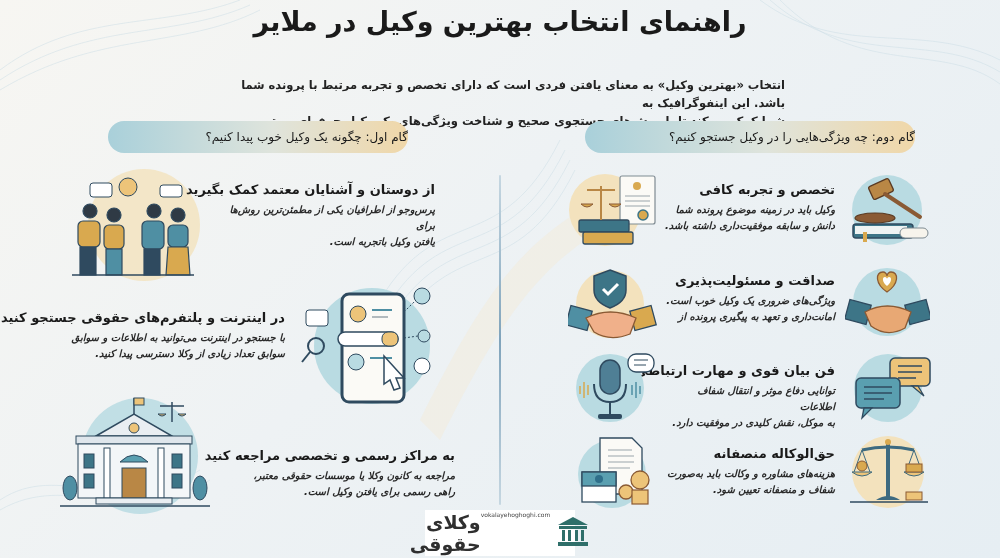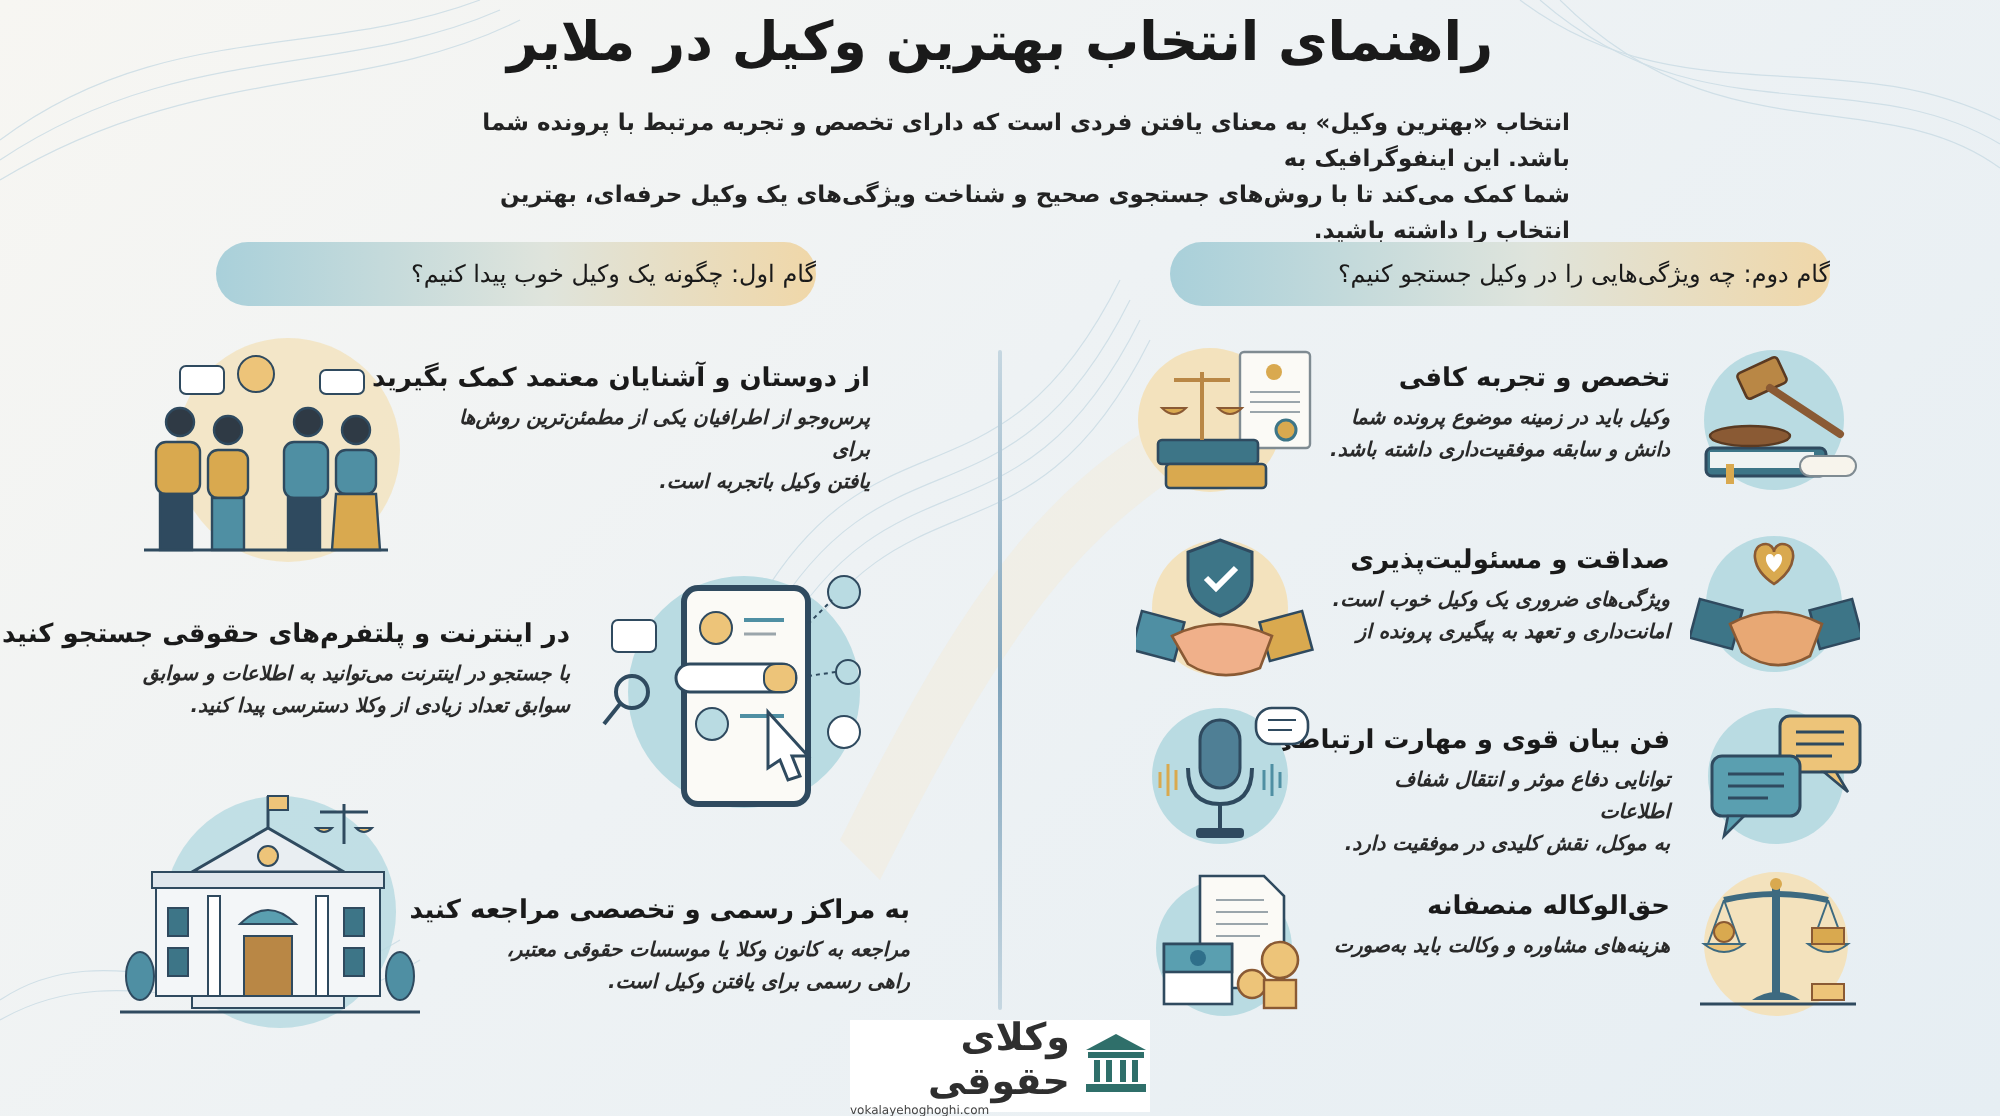--- a/index.html
+++ b/index.html
@@ -10,21 +10,21 @@
     position: relative;
     color: #1d1d1d;
   }
   .swoosh { position: absolute; pointer-events: none; }
   .title {
     position: absolute; top: 6px; left: 0; width: 1000px;
     text-align: center; direction: rtl;
     font-size: 27px; font-weight: bold; color: #1a1a1a;
   }
   .intro {
-    position: absolute; top: 52px; left: 215px; width: 570px;
+    position: absolute; top: 76px; left: 215px; width: 570px;
     direction: rtl; text-align: right;
     font-size: 11.5px; font-weight: bold; line-height: 18px; color: #222;
   }
   .pill {
     position: absolute; height: 32px; border-radius: 16px;
     direction: rtl; 
     font-size: 12px; font-weight: normal; line-height: 32px; color: #1a1a1a;
     background: linear-gradient(90deg, #a9d0da 0%, #dfe4dc 55%, #f0d7a8 100%);
   }
   .pill-right { top: 121px; left: 585px; width: 330px; }
@@ -36,21 +36,21 @@
   }
   .item { position: absolute; direction: rtl; text-align: right; }
   .item .h { font-size: 13px; font-weight: bold; color: #1a1a1a; margin-bottom: 5px; white-space: nowrap; }
   .item .d { font-size: 10px; font-weight: bold; line-height: 16px; color: #2a2a2a; font-style: italic; }
   .icon { position: absolute; }
   .icon svg { display: block; }
   .logo {
     position: absolute; left: 425px; top: 510px; width: 150px; height: 46px;
     background: #ffffff; display: flex; align-items: center; justify-content: center; gap: 6px;
   }
-  .logo-text { display: flex; flex-direction: column; align-items: flex-start; }
+  .logo-text { display: flex; flex-direction: row; align-items: flex-start; }
   .logo-name { direction: rtl; font-size: 19px; font-weight: bold; color: #2f2f2f; line-height: 22px; }
   .logo-url { font-size: 6px; color: #444; }
 </style>
 </head>
 <body>
 
 <svg class="swoosh" style="left:0;top:0" width="1000" height="558" viewBox="0 0 1000 558">
   <g fill="none" stroke="#c9dbe4" stroke-width="0.6" opacity="0.8">
     <path d="M0 70 C 80 10, 160 30, 240 0"></path>
     <path d="M0 80 C 90 20, 170 40, 250 5"></path>
@@ -199,20 +199,21 @@
     <circle cx="14" cy="34" r="5" fill="#d9a94f" stroke="#8a5a34"></circle>
     <rect x="58" y="32" width="16" height="8" fill="#d9a94f" stroke="#8a5a34"></rect>
     <path d="M28 68 Q40 60 52 68 Z" fill="#3d6a80"></path>
     <line x1="2" y1="70" x2="80" y2="70" stroke="#2f4a5f" stroke-width="1.5"></line>
     <rect x="58" y="60" width="16" height="8" fill="#edc479" stroke="#8a5a34"></rect>
   </svg>
 </div>
 <div class="item" style="right:165px;top:446px;width:170px">
   <div class="h">حق‌الوکاله منصفانه</div>
   <div class="d">هزینه‌های مشاوره و وکالت باید به‌صورت</div>
+  <div class="d">شفاف و منصفانه تعیین شود.</div>
 </div>
 <div class="icon" style="left:570px;top:432px">
   <svg width="95" height="80" viewBox="0 0 95 80">
     <circle cx="42" cy="42" r="34" fill="#b9dbe2"></circle>
     <path d="M30 6 L62 6 L72 16 L72 62 L30 62 Z" fill="#fbfaf6" stroke="#2f4a5f" stroke-width="1.3"></path>
     <line x1="38" y1="18" x2="62" y2="18" stroke="#9aa5ab"></line>
       <line x1="38" y1="24" x2="64" y2="24" stroke="#9aa5ab"></line>
     <line x1="38" y1="30" x2="64" y2="30" stroke="#9aa5ab"></line>
       <line x1="38" y1="36" x2="60" y2="36" stroke="#9aa5ab"></line>
     <rect x="12" y="40" width="34" height="30" fill="#fff" stroke="#2f4a5f" stroke-width="1.3"></rect>

